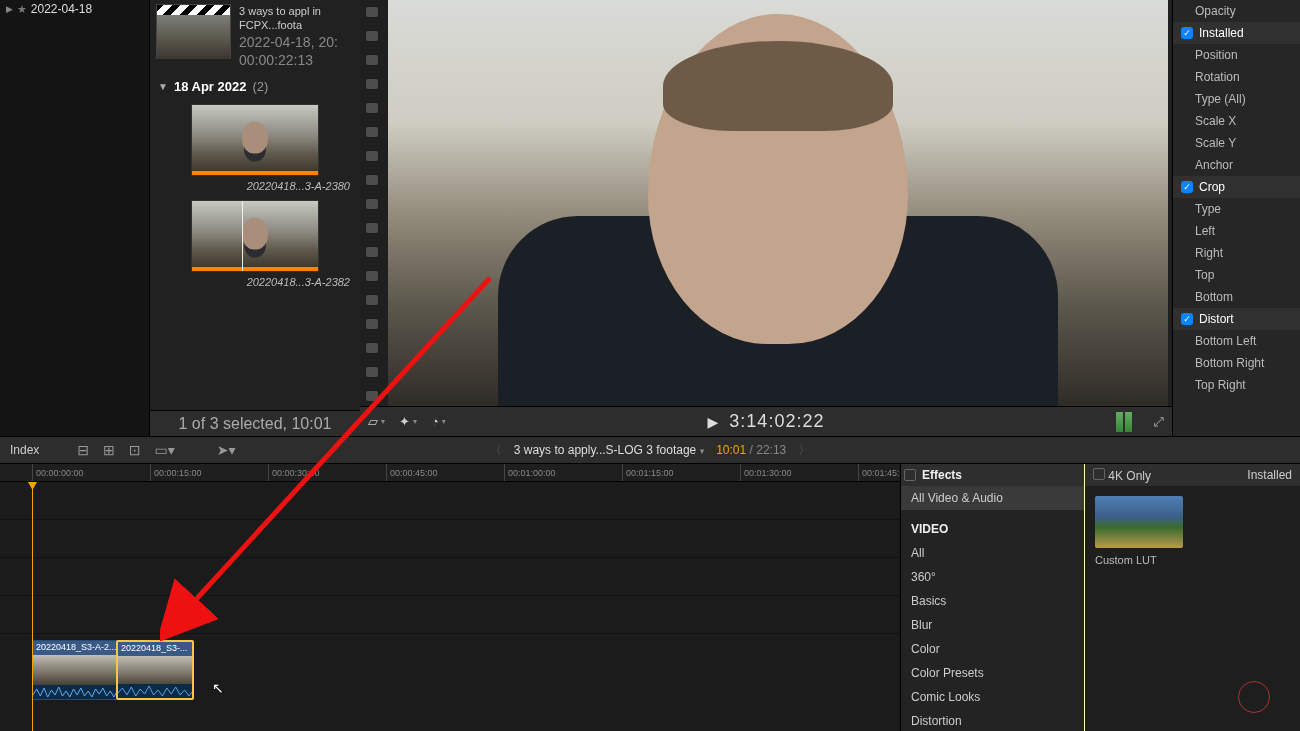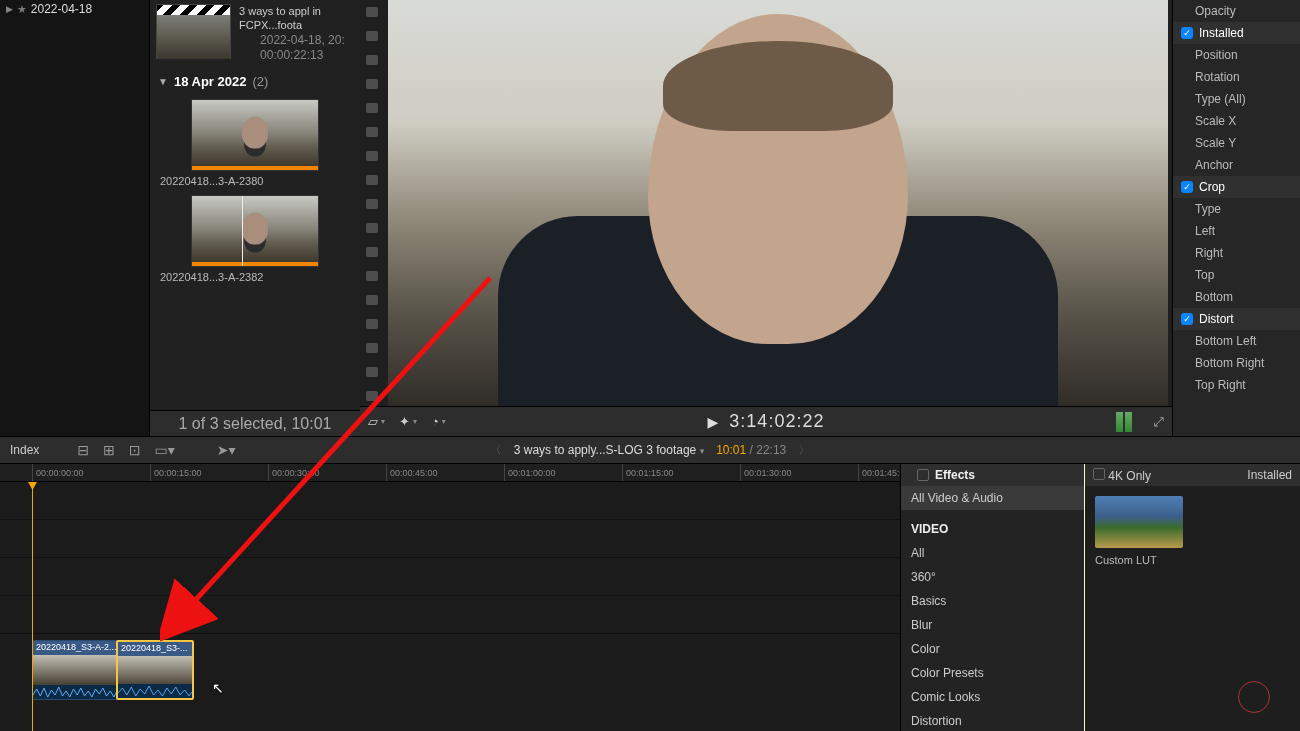--- a/index.html
+++ b/index.html
@@ -12,26 +12,26 @@
   .browser-row { display:flex; align-items:center; padding:2px 6px; font-size:12px; color:#ddd; gap:4px;}
   .browser-row .tri { font-size:9px; color:#888;}
   .browser-row .star { color:#777; font-size:11px;}
   
   .cliplist { width:210px; background:#212121; position:relative; }
   .project-item { padding:4px 6px; display:flex; gap:8px; align-items:flex-start; }
   .proj-thumb { width:96px; height:55px; background:linear-gradient(#333,#222); border:1px solid #444; position:relative; }
   .clapper { height:10px; background:repeating-linear-gradient(-45deg,#fff 0 6px,#000 6px 12px); }
   .proj-thumb .img { height:44px; background:linear-gradient(180deg,#7c7e77 0%, #5a574d 55%, #3b362f 100%); }
   .proj-meta { font-size:11px; color:#ccc; line-height:1.3; }
-  .proj-meta .sub { color:#888; font-size:12px;margin-left:21px; }
+  .proj-meta .sub { color:#888; font-size:14px; }
 
   .event-header{ display:flex; align-items:center; gap:6px; padding:6px 8px; font-size:13px; color:#fff; }
   .event-header .count{ color:#999; }
 
-  .clip-thumb-wrap { padding:4px 10px; text-align:left; }
+  .clip-thumb-wrap { padding:4px 10px; text-align:right;font-style:italic; }
   .clip-thumb { width:128px; height:72px; margin:0 auto; position:relative; border:1px solid #333; }
   .clip-thumb.sel { outline:0; }
   .clip-thumb .img { width:100%; height:100%; background:linear-gradient(180deg,#c7c9c2 0%, #8a877e 45%, #5f594c 70%, #373127 100%); position:relative;}
   .face { position:absolute; left:50%; top:50%; width:26px; height:32px; transform:translate(-50%,-58%); background:#a98e7c; border-radius:50% 50% 45% 45%; box-shadow:0 10px 0 -2px #2c2c30;}
   .orange-bar{ position:absolute; left:0; right:0; bottom:0; height:4px; background:#f78500;}
   .playhead-mini{ position:absolute; left:40%; top:0; bottom:0; width:1px; background:#eee;}
   .clip-label{ font-size:11px; color:#bbb; margin-top:4px;}
 
   .cliplist-footer{ position:absolute; left:0; right:0; bottom:0; height:26px; background:#2d2d2d; text-align:center; line-height:26px; font-size:16px; color:#aaa; border-top:1px solid #000;}
 
@@ -87,21 +87,21 @@
   .clip{ position:absolute; top:158px; height:60px; border:1px solid #2b4a72; border-radius:2px; overflow:hidden; background:#223449;}
   .clip .title{ position:absolute; left:0; right:0; top:0; height:14px; background:#3a5a86; font-size:9px; color:#fff; padding:1px 3px; white-space:nowrap; overflow:hidden;}
   .clip .body{ position:absolute; left:0; right:0; top:14px; height:32px; background:linear-gradient(180deg,#c1beb4 0%, #7b7468 55%, #3c362c 100%);}
   .clip .wave{ position:absolute; left:0; right:0; bottom:0; height:14px; background:#0b2a45;}
   .clip .wave svg{ width:100%; height:100%; display:block;}
   .clip.sel{ border:2px solid #f7c744;}
   .cursor-arrow{ position:absolute; left:212px; top:198px; font-size:14px; color:#fff; text-shadow:0 0 2px #000;}
 
   
   .effects-panel{ position:absolute; right:216px; top:464px; width:184px; bottom:0; background:#232323; border-left:1px solid #000;}
-  .fx-header{ height:22px; background:#2e2e2e; display:flex; align-items:center; padding:0 16px; font-size:12px; font-weight:600; color:#eee; gap:6px;}
+  .fx-header{ height:22px; background:#2e2e2e; display:flex; align-items:center; padding:0 3px; font-size:12px; font-weight:600; color:#eee; gap:6px;}
   .fx-list{}
   .fx-item{ padding:5px 10px; font-size:12px; color:#ccc; cursor:pointer;}
   .fx-item.active{ background:#3a3a3a;}
   .fx-item.heading{ color:#eee; font-weight:600; padding-top:12px;}
 
   
   .fx-thumbs{ position:absolute; right:0; top:464px; width:216px; bottom:0; background:#1e1e1e; border-left:1px solid #fef9c3;}
   .fx-thumbs-header{ height:22px; background:#2e2e2e; display:flex; align-items:center; justify-content:space-between; padding:0 8px; font-size:12px; color:#ccc;}
   .sq{ width:12px; height:12px; border:1px solid #666; border-radius:2px; display:inline-block;}
   .fx-thumb{ padding:10px; }

